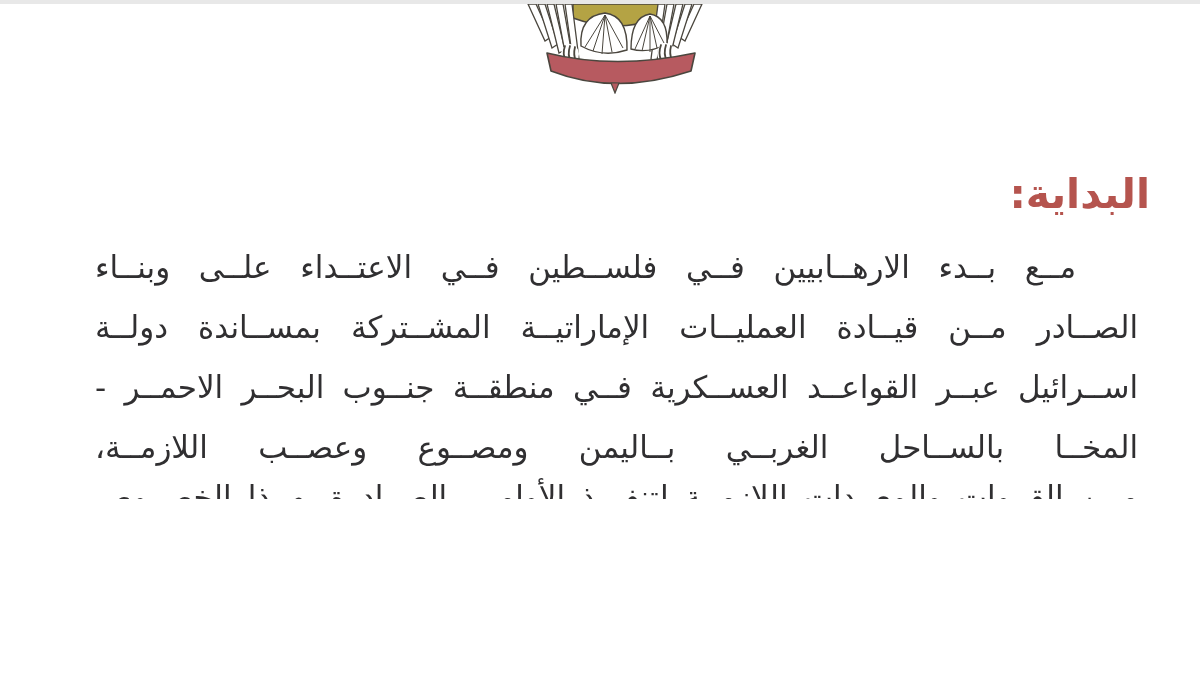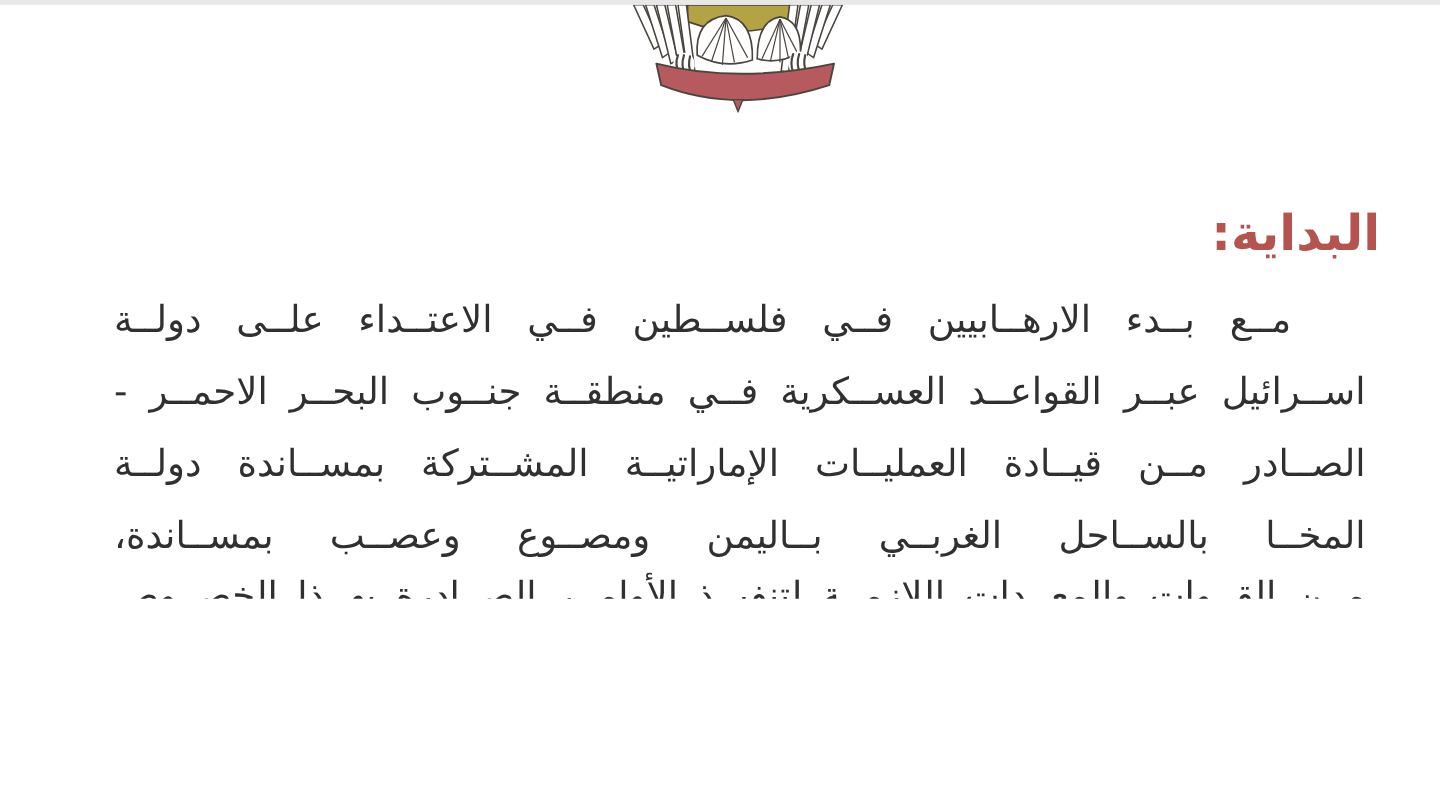--- a/index.html
+++ b/index.html
@@ -100,22 +100,22 @@
       </g>
 
       <path d="M20,49 Q88,66 168,49 L164,67 Q88,92 24,67 Z" fill="var(--emblem-red,#b75a60)" class="outline" stroke-width="1.6" stroke-linejoin="round"></path>
       <path d="M84,79 L88,89 L92,79 Z" fill="var(--emblem-red,#b75a60)" class="outline" stroke-width="1.2"></path>
     </svg>
   </div>
 
   <div class="doc-heading">البداية:</div>
 
   <div class="doc-body">
-    <div class="line first">مــع بــدء الارهــابيين فــي فلســطين فــي الاعتــداء علــى دولــة</div>
+    <div class="line first">مــع بــدء الارهــابيين فــي فلســطين فــي الاعتــداء علــى وبنــاء</div>
+    <div class="line">الصــادر مــن قيــادة العمليــات الإماراتيــة المشــتركة بمســاندة دولــة</div>
     <div class="line">اســرائيل عبــر القواعــد العســكرية فــي منطقــة جنــوب البحــر الاحمــر -</div>
-    <div class="line">الصــادر مــن قيــادة العمليــات الإماراتيــة المشــتركة بمســاندة دولــة</div>
-    <div class="line">المخــا بالســاحل الغربــي بــاليمن ومصــوع وعصــب بمســاندة،</div>
+    <div class="line">المخــا بالســاحل الغربــي بــاليمن ومصــوع وعصــب اللازمــة،</div>
     <div class="line-partial">
       <div class="line">مــن القــوات والمعــدات اللازمــة لتنفيــذ الأوامــر الصــادرة بهــذا الخصــوص</div>
     </div>
   </div>
 
 </div>
 
 </body></html>

